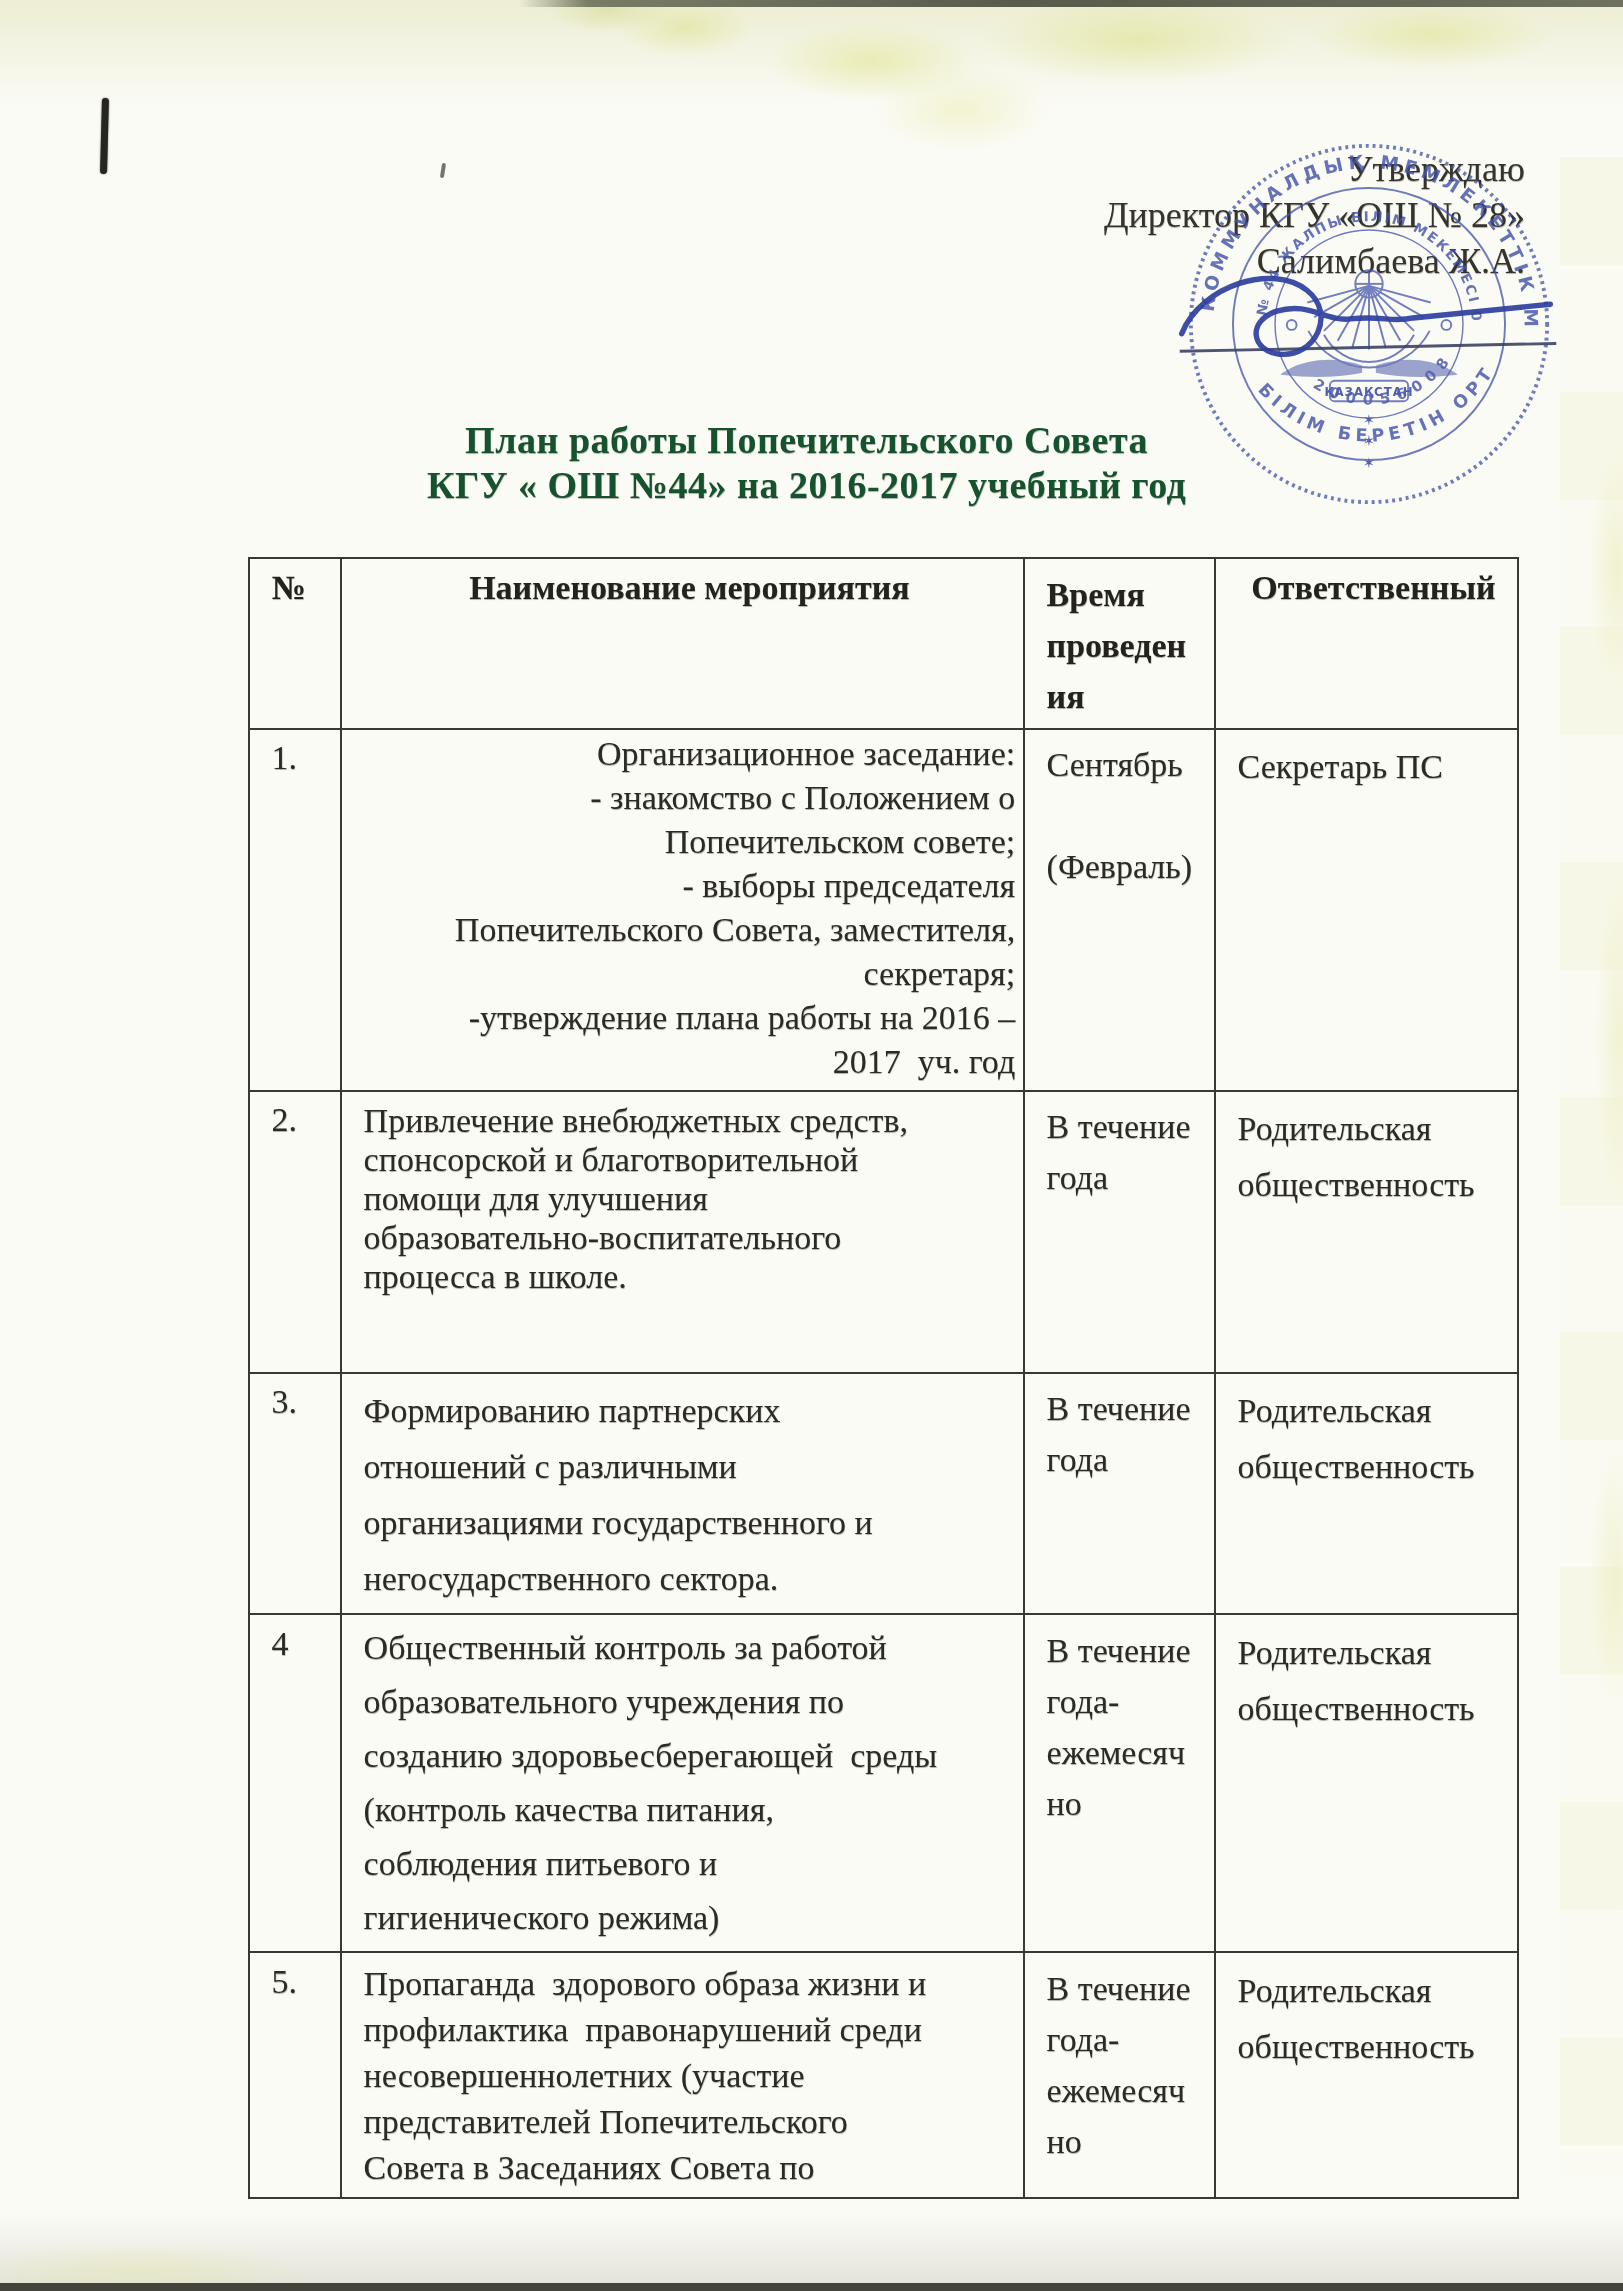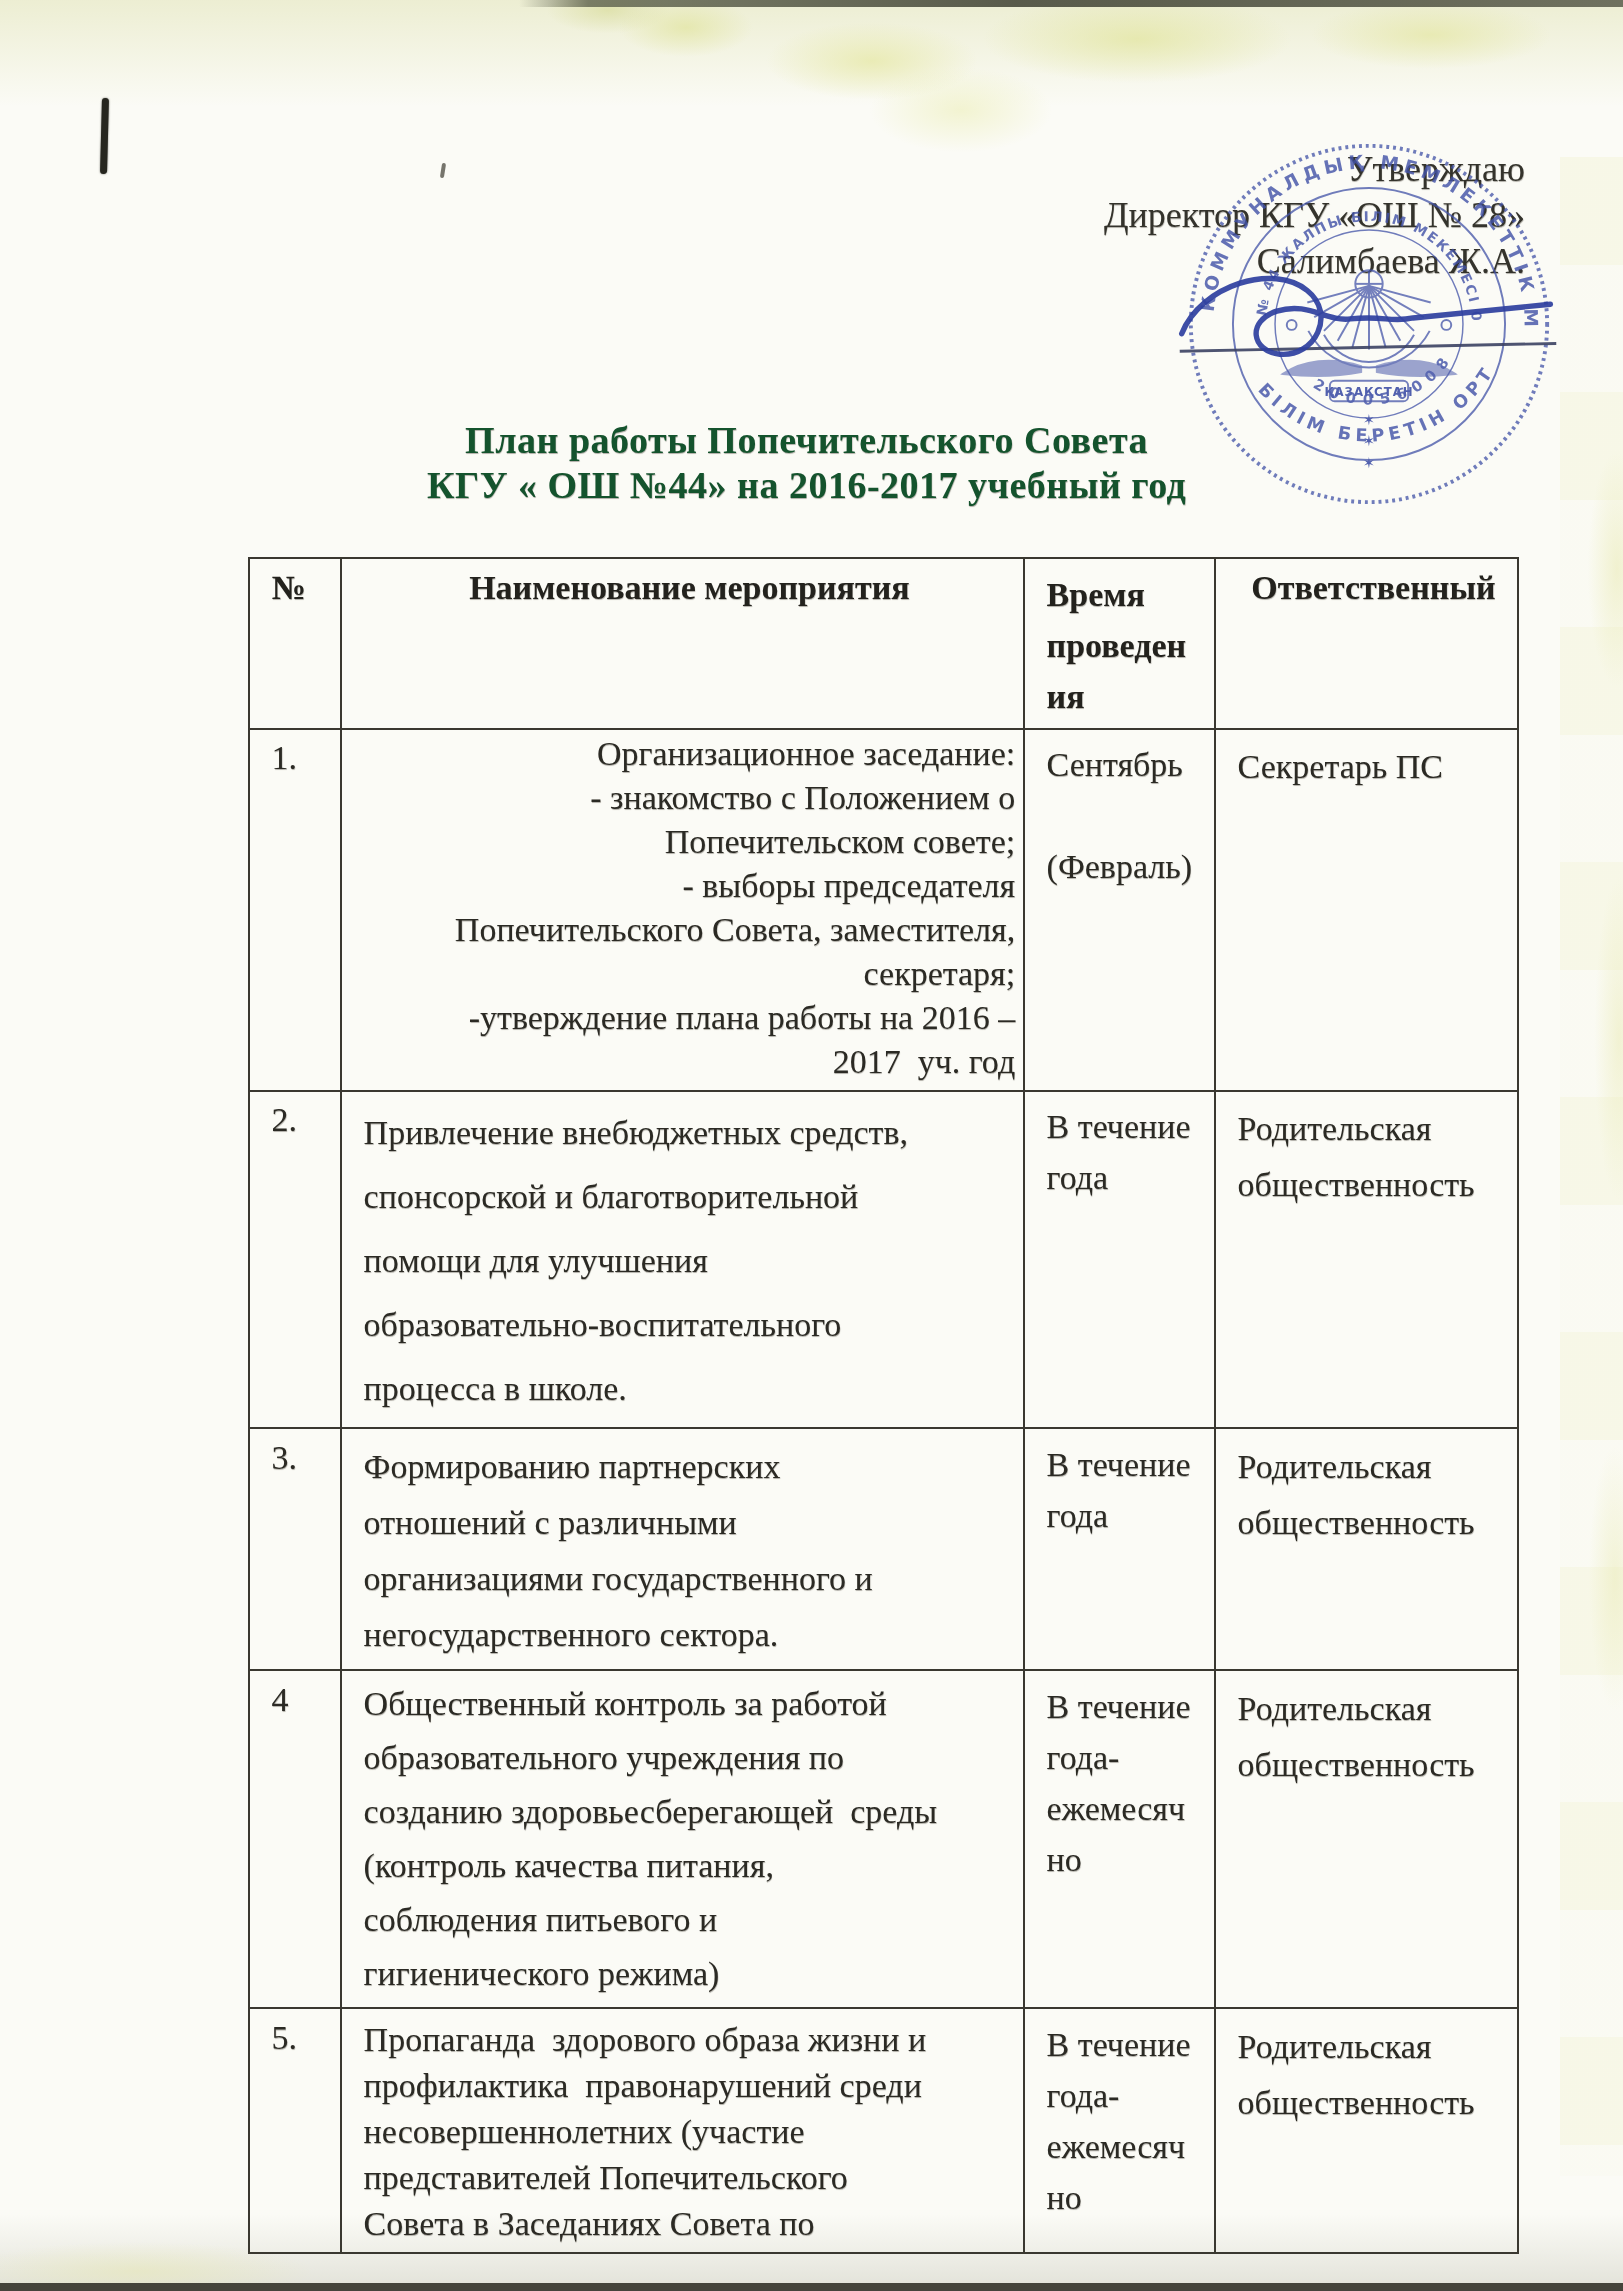--- a/index.html
+++ b/index.html
@@ -77,21 +77,21 @@
   table.plan th{font-weight:bold;color:#23221d;}
   th.h-num{text-align:left;padding-left:11.8px;}
   th.h-name{text-align:center;padding-left:7.8px;border-radius:23px;}
   th.h-time{text-align:left;padding-left:7.8px;line-height:51px;}
   th.h-resp{text-align:center;padding-left:7.8px;padding-top:11.8px;}
   td.c-num{font-size:26.5px;color:#45443c;padding-left:11.8px;padding-top:7.8px;}
   td.c-time{padding-left:8.8px;line-height:51px;}
   td.c-resp{padding-left:14.7px;line-height:56px;}
   tr.hdr{height:151px;}
   tr.r1{height:355px;} tr.r1 td.c-name{line-height:44px;padding-top:2px;text-align:right;}
-  tr.r2{height:282px;} tr.r2 td.c-name{line-height:64px;margin-top:24px;}
+  tr.r2{height:282px;} tr.r2 td.c-name{line-height:39px;margin-top:24px;}
   tr.r3{height:231px;} tr.r3 td.c-name{line-height:56px;}
   tr.r4{height:323px;} tr.r4 td.c-name{line-height:54px;padding-top:5.9px;border-radius:16px;}
   tr.r5{height:230px;} tr.r5 td.c-name{line-height:46px;padding-top:7.8px;margin-left:6px;}
 </style>
 </head>
 <body>
 
 <div class="page">
 
   <div class="scan-top"></div>

